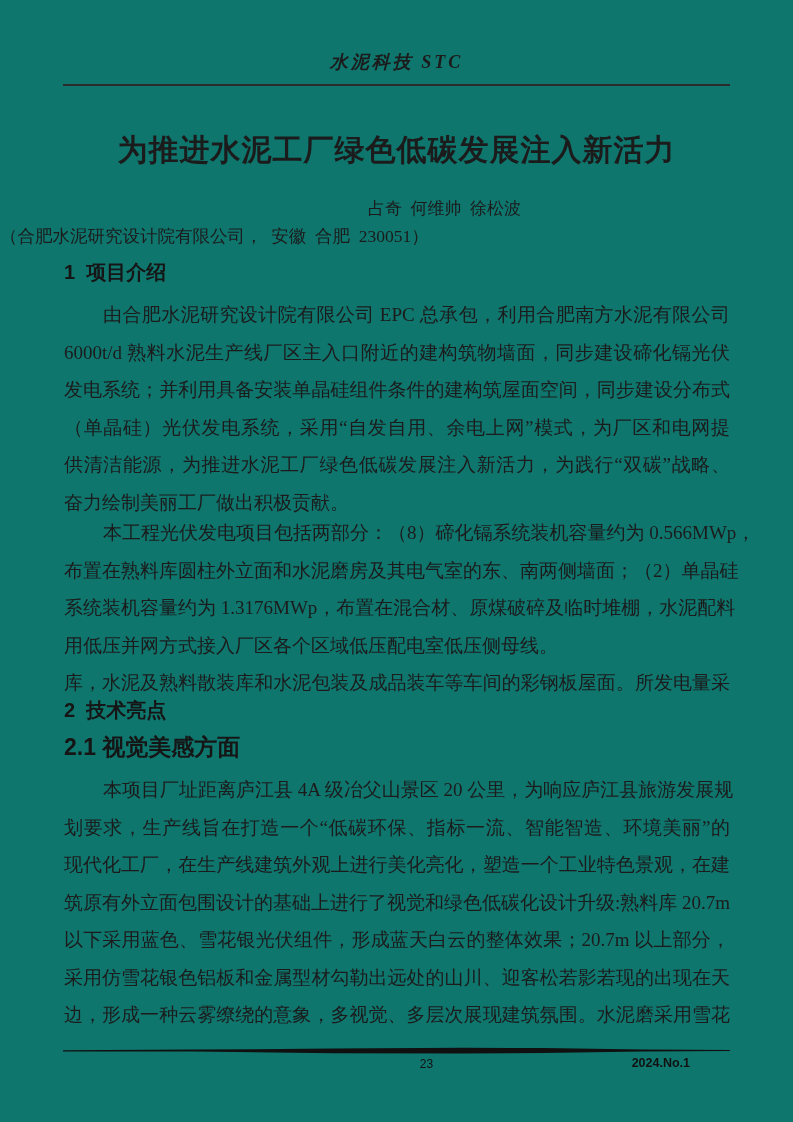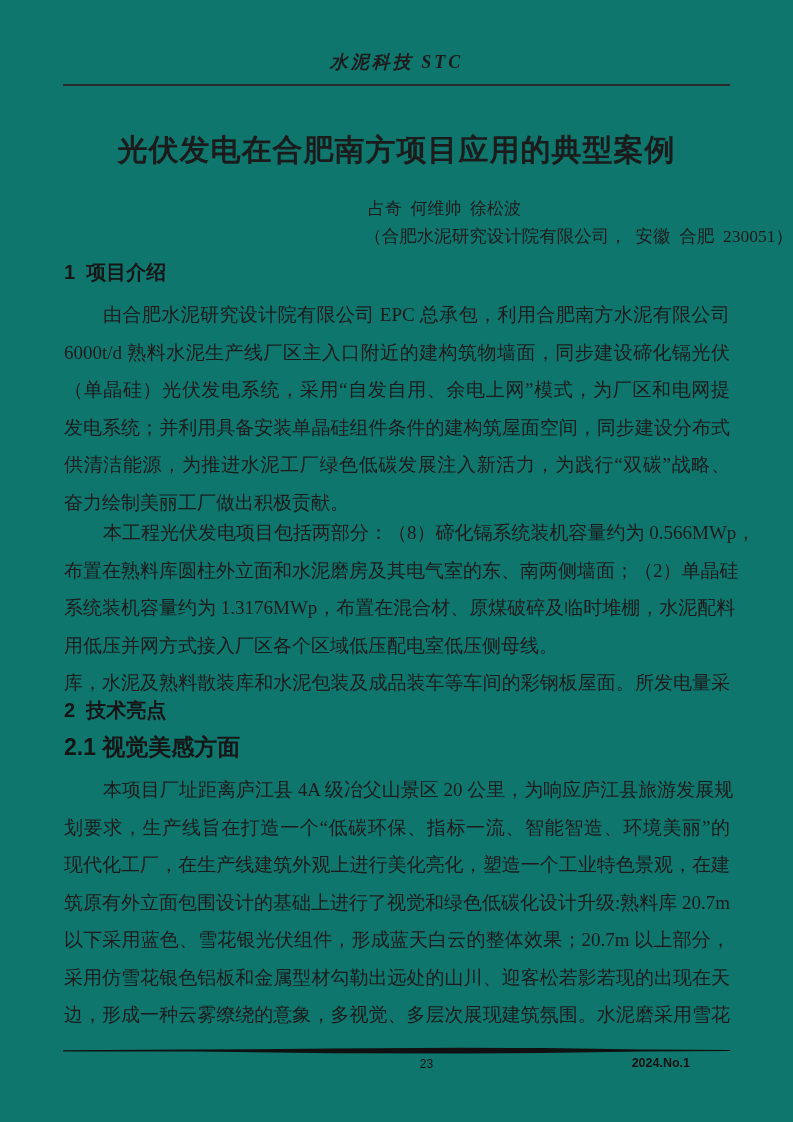--- a/index.html
+++ b/index.html
@@ -42,21 +42,21 @@
     position: absolute;
     top: 197px; left: 0; width: 100%;
     text-align: center;
     font-size: 17px;
     white-space: pre;
     padding-left: 48px;
   }
   .affiliation {
     position: absolute;
     top: 224px; left: 0; width: 100%;
-    text-align: right;
+    text-align: left;
     font-size: 17.5px;
     white-space: pre;
   }
   .sec-heading {
     position: absolute;
     left: 64px;
     font-family: "Liberation Sans", "DejaVu Sans", sans-serif;
     font-weight: bold;
     font-size: 20px;
     white-space: pre;
@@ -109,31 +109,31 @@
   }
 </style>
 </head>
 <body>
 
 <div class="page">
 
   <div class="journal-header">水泥科技 STC</div>
   <div class="header-rule"></div>
 
-  <div class="article-title">光伏发电在合肥南方项目应用的典型案例</div>
+  <div class="article-title">为推进水泥工厂绿色低碳发展注入新活力</div>
   <div class="authors">占奇  何维帅  徐松波</div>
   <div class="affiliation">（合肥水泥研究设计院有限公司，  安徽  合肥  230051）</div>
 
   <div class="sec-heading" id="sec1">1  项目介绍</div>
 
   <div class="para" id="para1">
     <div class="line indent">由合肥水泥研究设计院有限公司 EPC 总承包，利用合肥南方水泥有限公司</div>
     <div class="line">6000t/d 熟料水泥生产线厂区主入口附近的建构筑物墙面，同步建设碲化镉光伏</div>
+    <div class="line">发电系统；并利用具备安装单晶硅组件条件的建构筑屋面空间，同步建设分布式</div>
     <div class="line">（单晶硅）光伏发电系统，采用“自发自用、余电上网”模式，为厂区和电网提</div>
-    <div class="line">发电系统；并利用具备安装单晶硅组件条件的建构筑屋面空间，同步建设分布式</div>
     <div class="line">供清洁能源，为推进水泥工厂绿色低碳发展注入新活力，为践行“双碳”战略、</div>
     <div class="line lastline">奋力绘制美丽工厂做出积极贡献。</div>
   </div>
 
   <div class="para" id="para2">
     <div class="line indent">本工程光伏发电项目包括两部分：（8）碲化镉系统装机容量约为 0.566MWp，</div>
     <div class="line">布置在熟料库圆柱外立面和水泥磨房及其电气室的东、南两侧墙面；（2）单晶硅</div>
     <div class="line">系统装机容量约为 1.3176MWp，布置在混合材、原煤破碎及临时堆棚，水泥配料</div>
     <div class="line lastline">用低压并网方式接入厂区各个区域低压配电室低压侧母线。</div>
     <div class="line">库，水泥及熟料散装库和水泥包装及成品装车等车间的彩钢板屋面。所发电量采</div>

